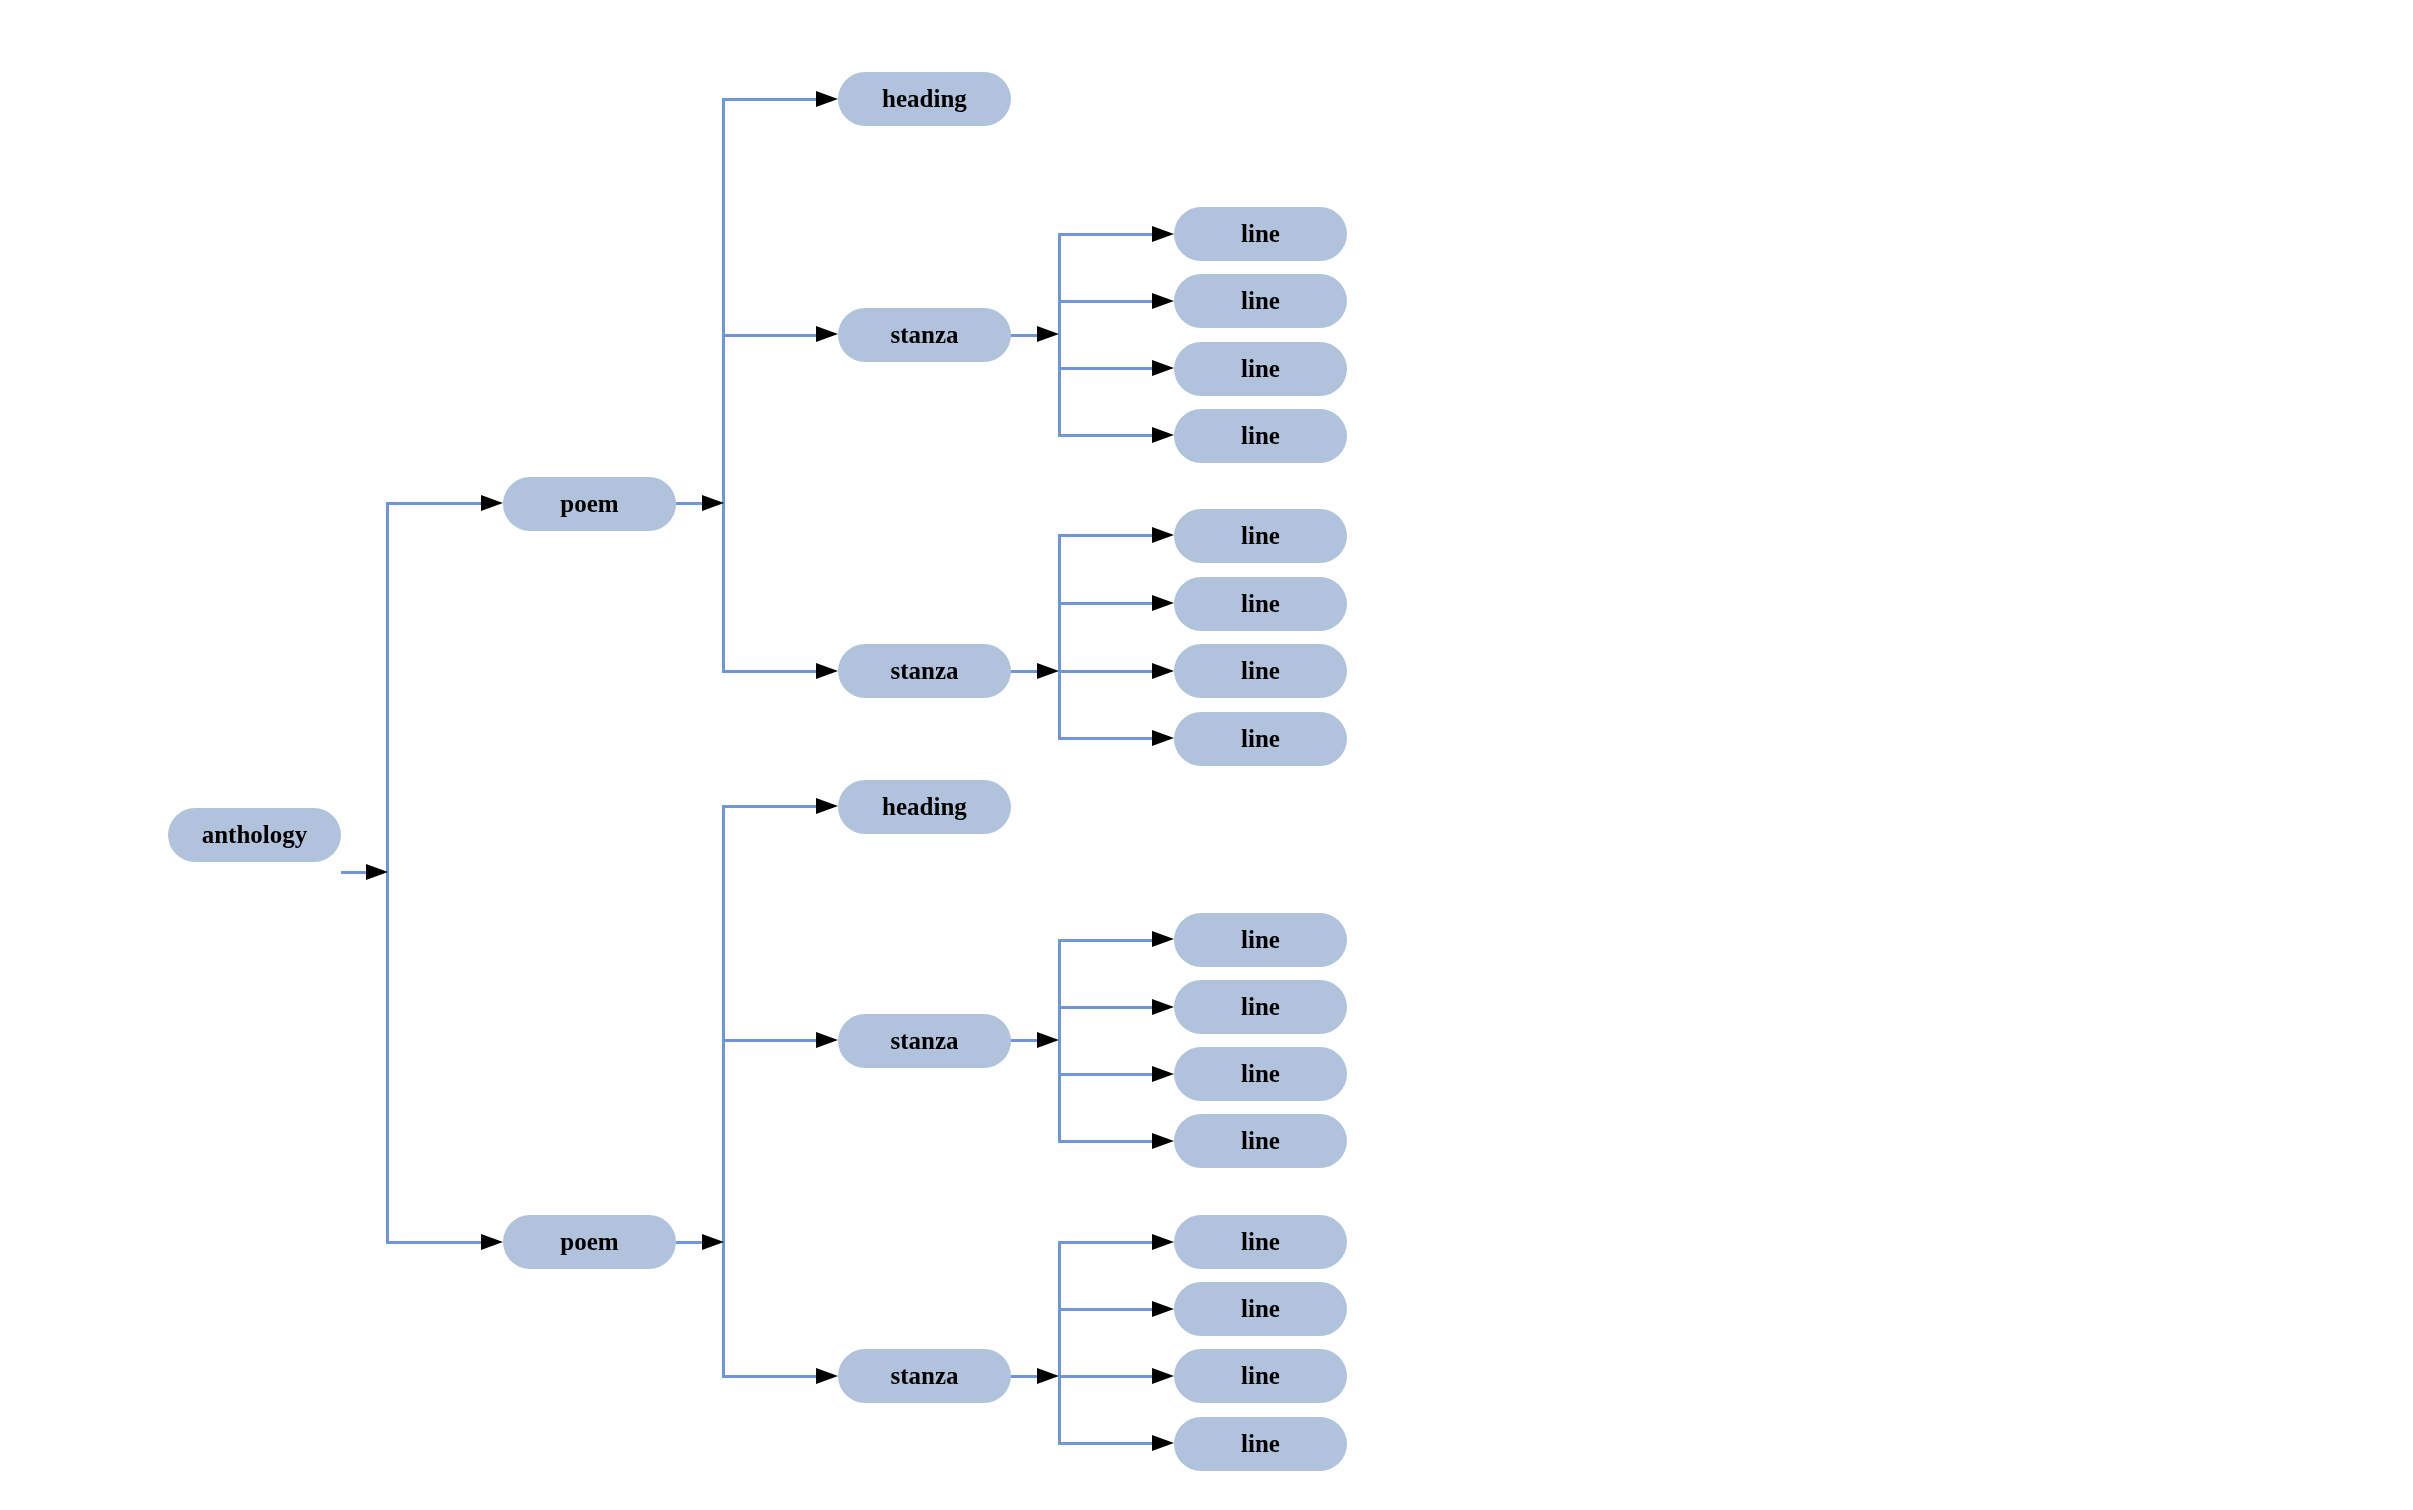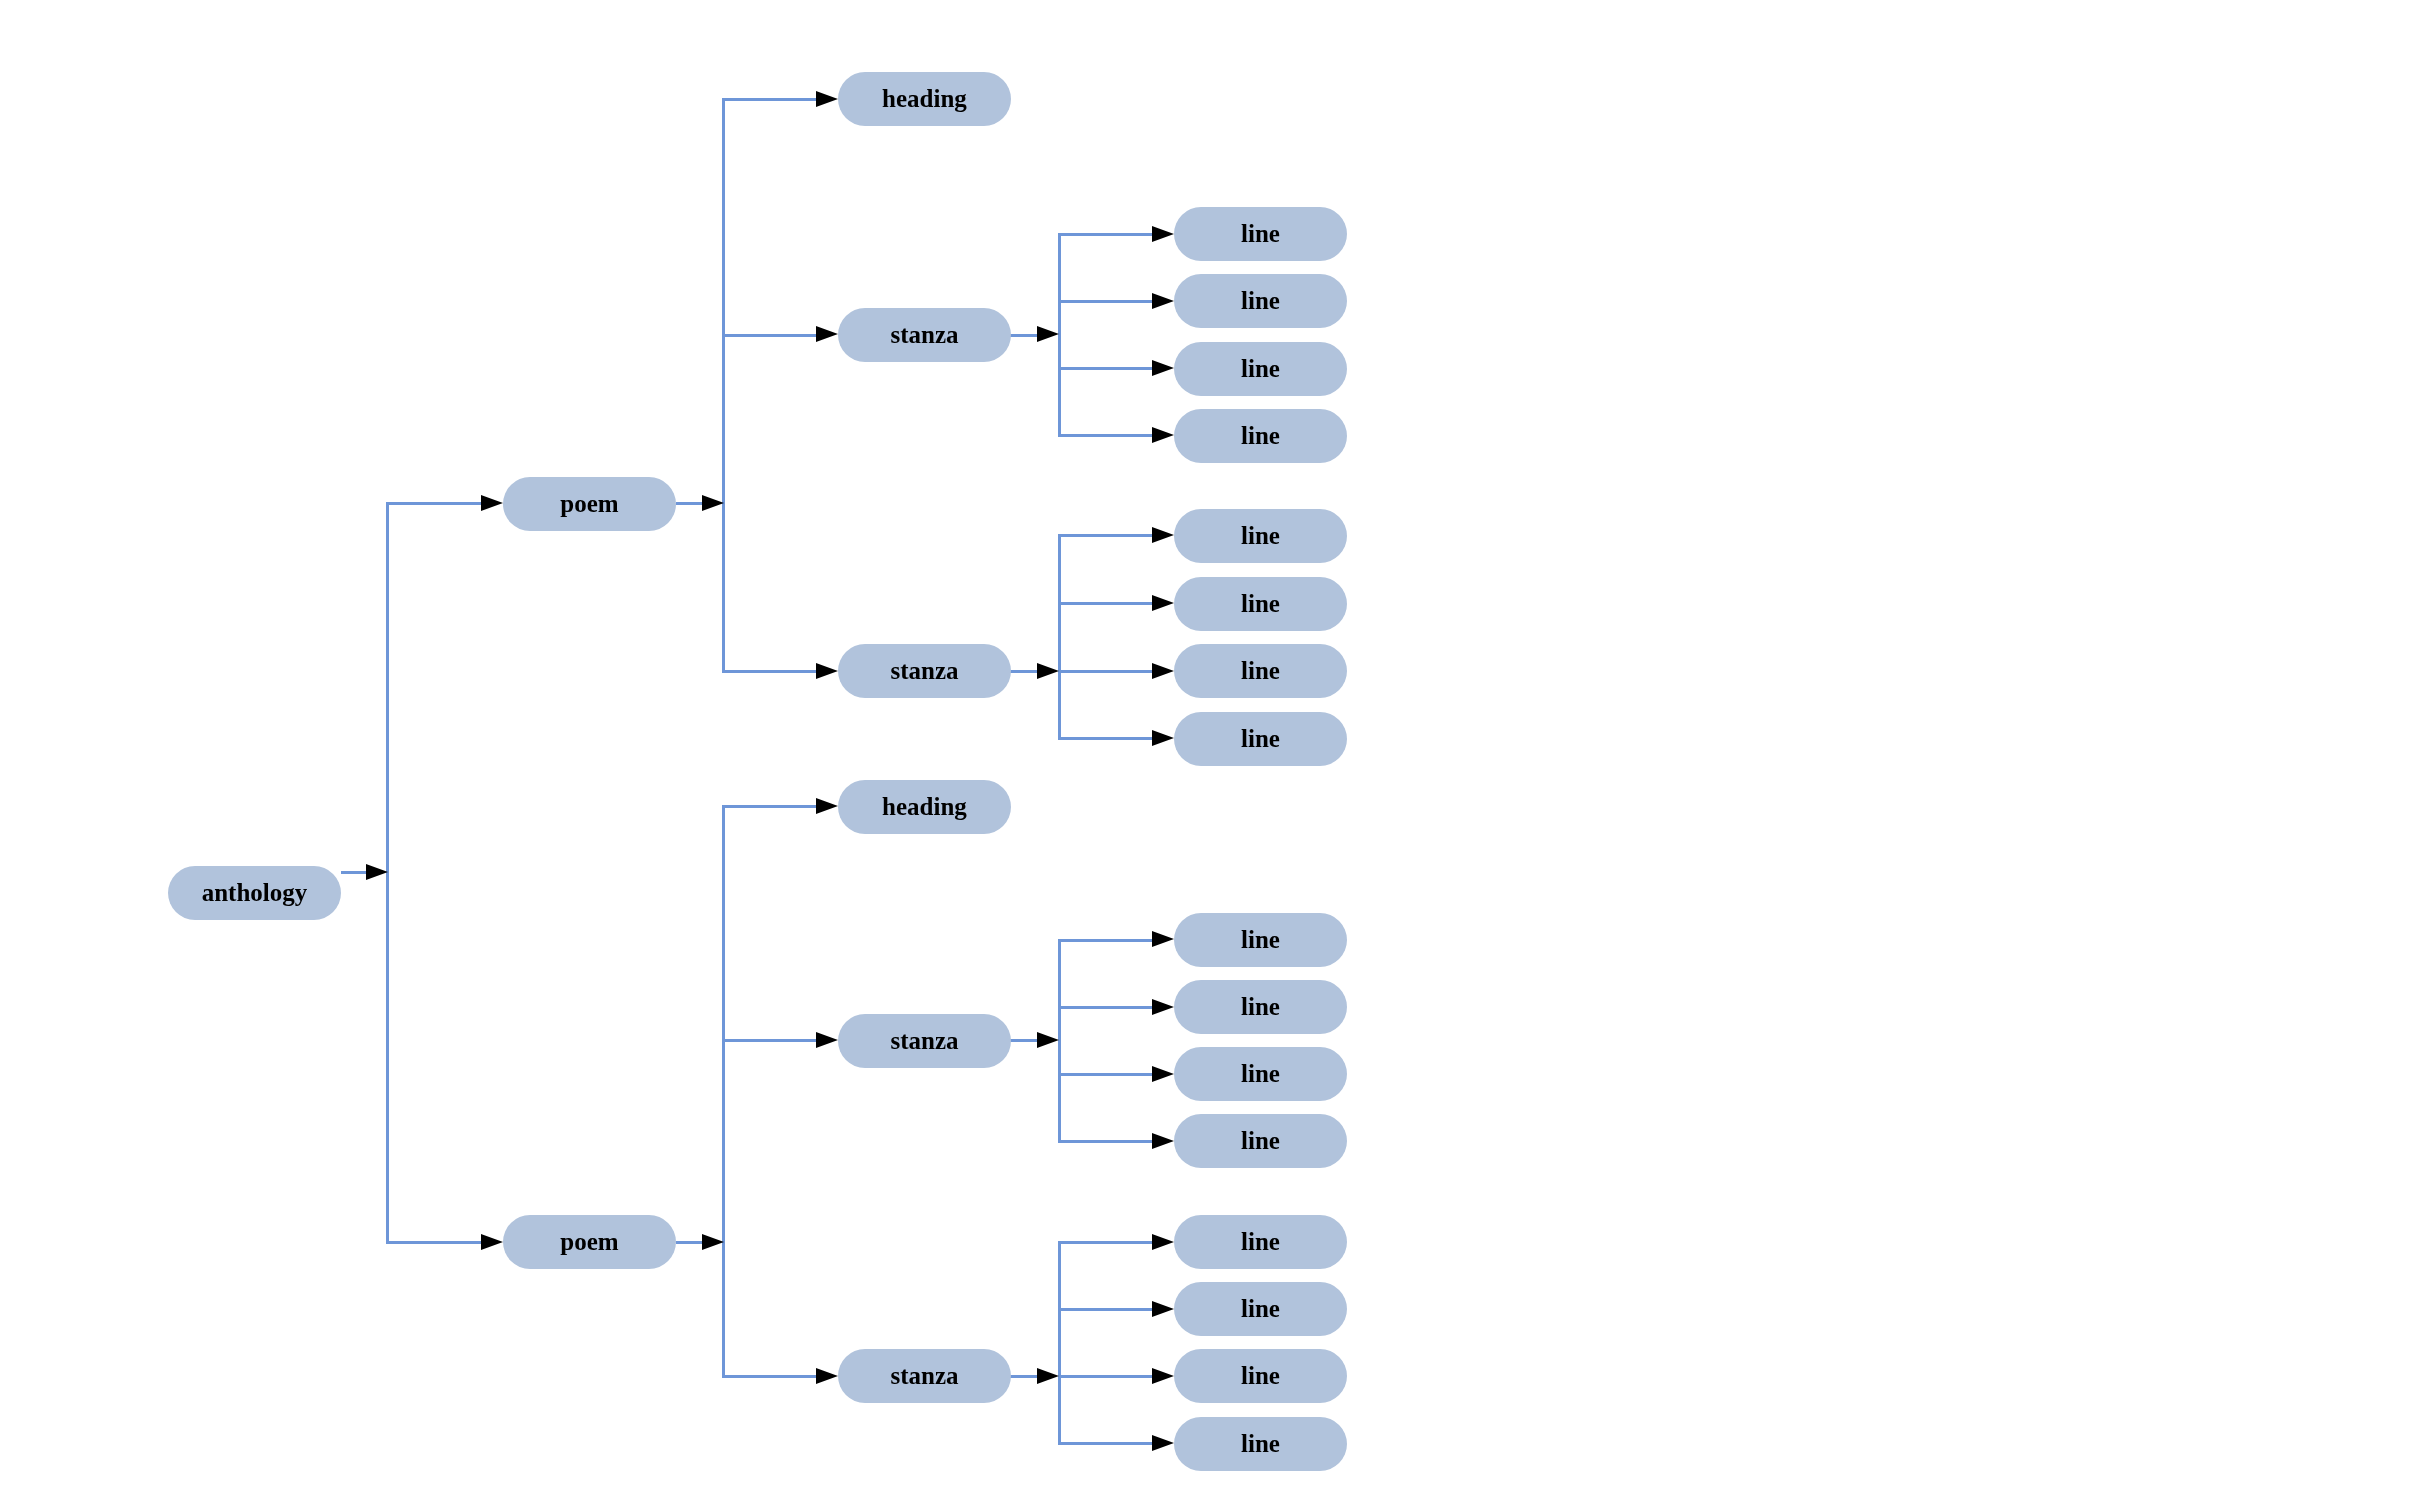--- a/index.html
+++ b/index.html
@@ -112,21 +112,21 @@
     <div class="arrowhead" style="left: 1152px; top: 663px; border-left-color: rgb(0, 0, 0);"></div>
     <div class="arrowhead" style="left: 1152px; top: 730px; border-left-color: rgb(0, 0, 0);"></div>
     <div class="arrowhead" style="left: 1152px; top: 931px; border-left-color: rgb(0, 0, 0);"></div>
     <div class="arrowhead" style="left: 1152px; top: 999px; border-left-color: rgb(0, 0, 0);"></div>
     <div class="arrowhead" style="left: 1152px; top: 1066px; border-left-color: rgb(0, 0, 0);"></div>
     <div class="arrowhead" style="left: 1152px; top: 1133px; border-left-color: rgb(0, 0, 0);"></div>
     <div class="arrowhead" style="left: 1152px; top: 1234px; border-left-color: rgb(0, 0, 0);"></div>
     <div class="arrowhead" style="left: 1152px; top: 1301px; border-left-color: rgb(0, 0, 0);"></div>
     <div class="arrowhead" style="left: 1152px; top: 1368px; border-left-color: rgb(0, 0, 0);"></div>
     <div class="arrowhead" style="left: 1152px; top: 1435px; border-left-color: rgb(0, 0, 0);"></div>
-    <div class="node" style="left: 168px; top: 866px; background: rgb(177, 195, 220); color: rgb(0, 0, 0);">anthology</div>
+    <div class="node" style="left: 168px; top: 808px; background: rgb(177, 195, 220); color: rgb(0, 0, 0);">anthology</div>
     <div class="node" style="left: 503px; top: 477px; background: rgb(177, 195, 220); color: rgb(0, 0, 0);">poem</div>
     <div class="node" style="left: 503px; top: 1215px; background: rgb(177, 195, 220); color: rgb(0, 0, 0);">poem</div>
     <div class="node" style="left: 838px; top: 72px; background: rgb(177, 195, 220); color: rgb(0, 0, 0);">heading</div>
     <div class="node" style="left: 838px; top: 308px; background: rgb(177, 195, 220); color: rgb(0, 0, 0);">stanza</div>
     <div class="node" style="left: 838px; top: 644px; background: rgb(177, 195, 220); color: rgb(0, 0, 0);">stanza</div>
     <div class="node" style="left: 838px; top: 780px; background: rgb(177, 195, 220); color: rgb(0, 0, 0);">heading</div>
     <div class="node" style="left: 838px; top: 1014px; background: rgb(177, 195, 220); color: rgb(0, 0, 0);">stanza</div>
     <div class="node" style="left: 838px; top: 1349px; background: rgb(177, 195, 220); color: rgb(0, 0, 0);">stanza</div>
     <div class="node" style="left: 1174px; top: 207px; background: rgb(177, 195, 220); color: rgb(0, 0, 0);">line</div>
     <div class="node" style="left: 1174px; top: 274px; background: rgb(177, 195, 220); color: rgb(0, 0, 0);">line</div>

